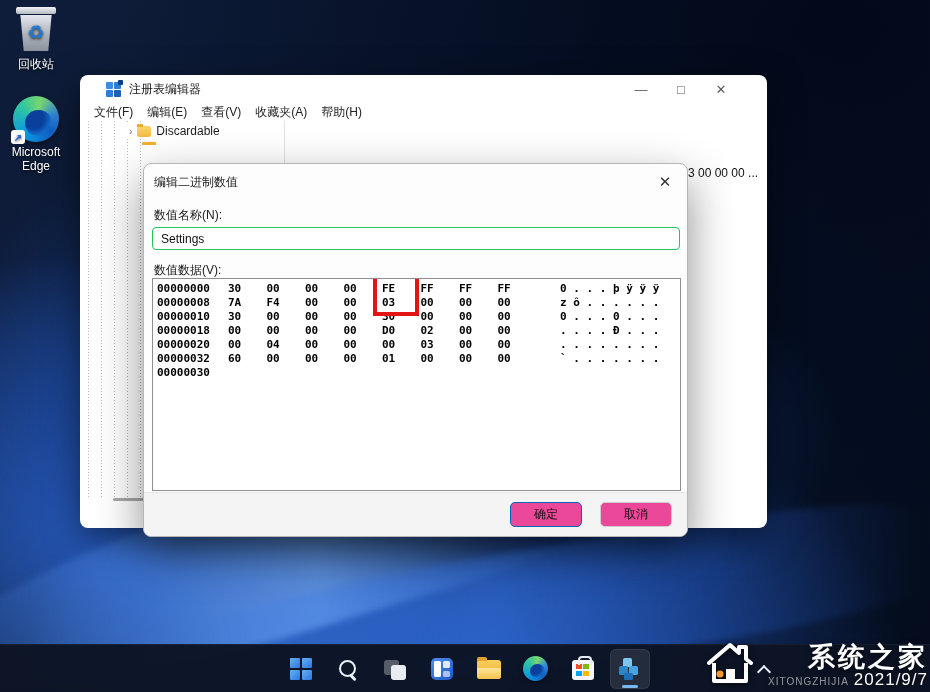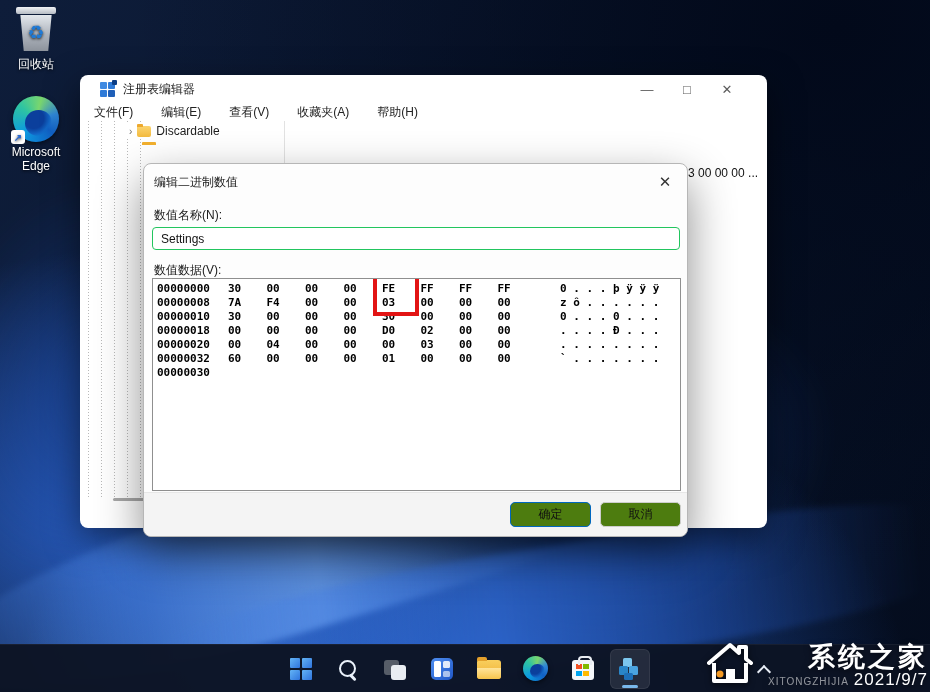--- a/index.html
+++ b/index.html
@@ -39,30 +39,30 @@
     background: conic-gradient(from 130deg at 50% 50%, #1160c4, #0c9ae0 25%, #2ec4a2 50%, #7ad66e 68%, #2f86d6 85%, #1160c4);
     box-shadow:0 2px 5px rgba(0,0,0,.5); }
   .edge-ball::after { content:""; position:absolute; left:26%; top:30%; width:58%; height:56%; border-radius:50%;
     background:radial-gradient(circle at 32% 32%, #0b3f9c 0 40%, #1266c6 62%, rgba(18,102,198,0) 72%); }
   .shortcut-arrow { position:absolute; left:-2px; bottom:-2px; width:14px; height:14px; background:#fff; border-radius:3px;
     display:flex; align-items:center; justify-content:center; color:#2b6ad0; font-size:10px; font-weight:bold; }
 
   
   .reg-window { position:absolute; left:80px; top:75px; width:687px; height:453px; background:#fff;
     border-radius:8px; box-shadow:0 12px 34px rgba(0,0,0,.5); font-size:12px; color:#1c1c1c; }
-  .titlebar { height:28px; display:flex; align-items:center; padding:0 20px; }
+  .titlebar { height:28px; display:flex; align-items:center; padding:0 26px; }
   .reg-icon { position:relative; width:15px; height:15px; margin-right:8px; display:grid;
     grid-template-columns:1fr 1fr; grid-template-rows:1fr 1fr; gap:1px; }
   .reg-icon i { background:#2f7bd8; border-radius:1px; }
   .reg-icon i:nth-child(1){ background:#3f8ae2; } .reg-icon i:nth-child(4){ background:#1f5fb8; }
   .reg-icon::after { content:""; position:absolute; right:-2px; top:-2px; width:5px; height:5px; background:#0c3e86; border-radius:1px; }
   .win-title { font-size:12px; color:#1b1b1b; }
   .win-controls { margin-left:auto; display:flex; }
   .win-ctl { width:40px; height:26px; display:flex; align-items:center; justify-content:center; color:#5c5c5c; font-size:13px; }
-  .menubar { height:18px; display:flex; align-items:center; gap:28px; padding:0 14px; color:#222; }
+  .menubar { height:18px; display:flex; align-items:center; gap:14px; padding:0 14px; color:#222; }
   .addressbar { height:21px; display:flex; align-items:center; padding:0 8px; border-top:1px solid #ececec; border-bottom:1px solid #d8d8d8; color:#111; }
   .reg-content { position:relative; height:386px; }
   .tree-pane { position:absolute; left:0; top:0; bottom:10px; width:205px; border-right:1px solid #e2e2e2;
     background-image:
       repeating-linear-gradient(to bottom,#b9b9b9 0 1px,transparent 1px 3px),
       repeating-linear-gradient(to bottom,#b9b9b9 0 1px,transparent 1px 3px),
       repeating-linear-gradient(to bottom,#b9b9b9 0 1px,transparent 1px 3px),
       repeating-linear-gradient(to bottom,#b9b9b9 0 1px,transparent 1px 3px),
       repeating-linear-gradient(to bottom,#b9b9b9 0 1px,transparent 1px 3px);
     background-repeat:no-repeat;
@@ -94,22 +94,22 @@
   .dlg-label-data { position:absolute; left:10px; top:98px; }
   .hexbox { position:absolute; left:8px; top:114px; width:529px; height:213px; background:#fff; border:1px solid #8f8f8f;
     padding:3px 0 0 4px; font-family:"DejaVu Sans Mono",monospace; font-size:11px; line-height:14px; color:#000; overflow:hidden; }
   .hx-row { display:flex; white-space:pre;font-weight:bold; }
   .hx-off { width:71px; }
   .hx-b { width:38.5px; }
   .hx-a { margin-left:24px; white-space:pre; }
   .red-box { position:absolute; left:220px; top:-5px; width:46px; height:42px; border:4px solid #e21414; z-index:5; }
   .dlg-footer { position:absolute; left:0; right:0; bottom:0; height:44px; background:#f4f4f4; border-top:1px solid #e7e7e7;
     border-radius:0 0 8px 8px; }
-  .btn { position:absolute; top:9px; width:81px; height:25px; display:flex; align-items:center; justify-content:center;
-    border-radius:5px; background:#4d7c0f; color:#111; }
+  .btn { position:absolute; top:9px; width:72px; height:25px; display:flex; align-items:center; justify-content:center;
+    border-radius:5px; background:#ec4899; color:#111; }
   .btn-ok { left:366px; border:1px solid #0067c0; }
   .btn-cancel { left:456px; border:1px solid #cdcdcd; }
 
   
   .taskbar { position:absolute; left:0; right:0; bottom:0; height:48px; background:rgba(12,20,36,.97);
     border-top:1px solid rgba(255,255,255,.05); display:flex; align-items:center; justify-content:center; z-index:20; }
   .tb-icons { display:flex; gap:7px; }
   .tb-slot { position:relative; width:40px; height:40px; border-radius:6px; display:flex; align-items:center; justify-content:center; }
   .tb-slot.active { background:rgba(255,255,255,.10); box-shadow:inset 0 0 0 1px rgba(255,255,255,.07); }
   .tb-underline { position:absolute; bottom:1px; left:50%; transform:translateX(-50%); width:16px; height:3px; border-radius:2px; background:#79b8ec; }

